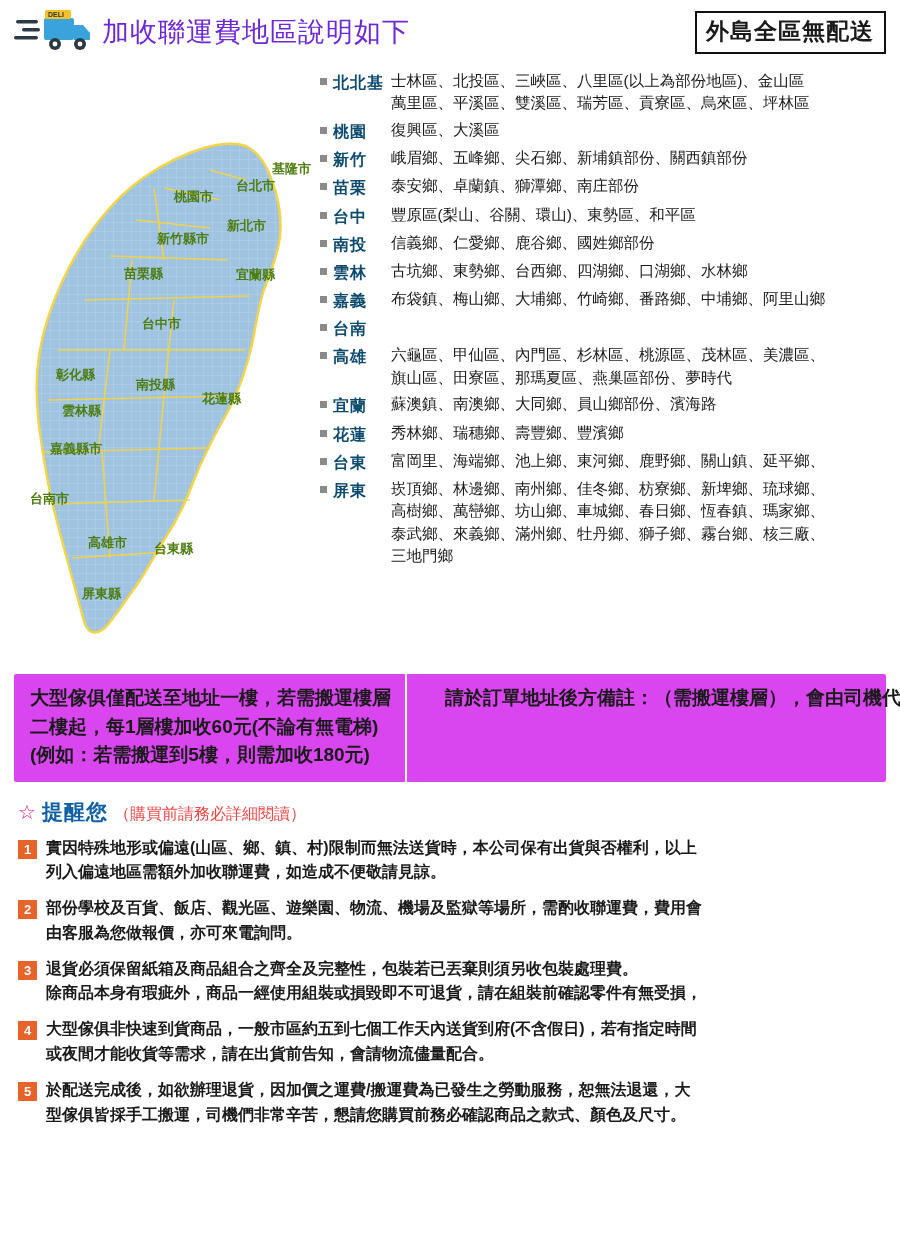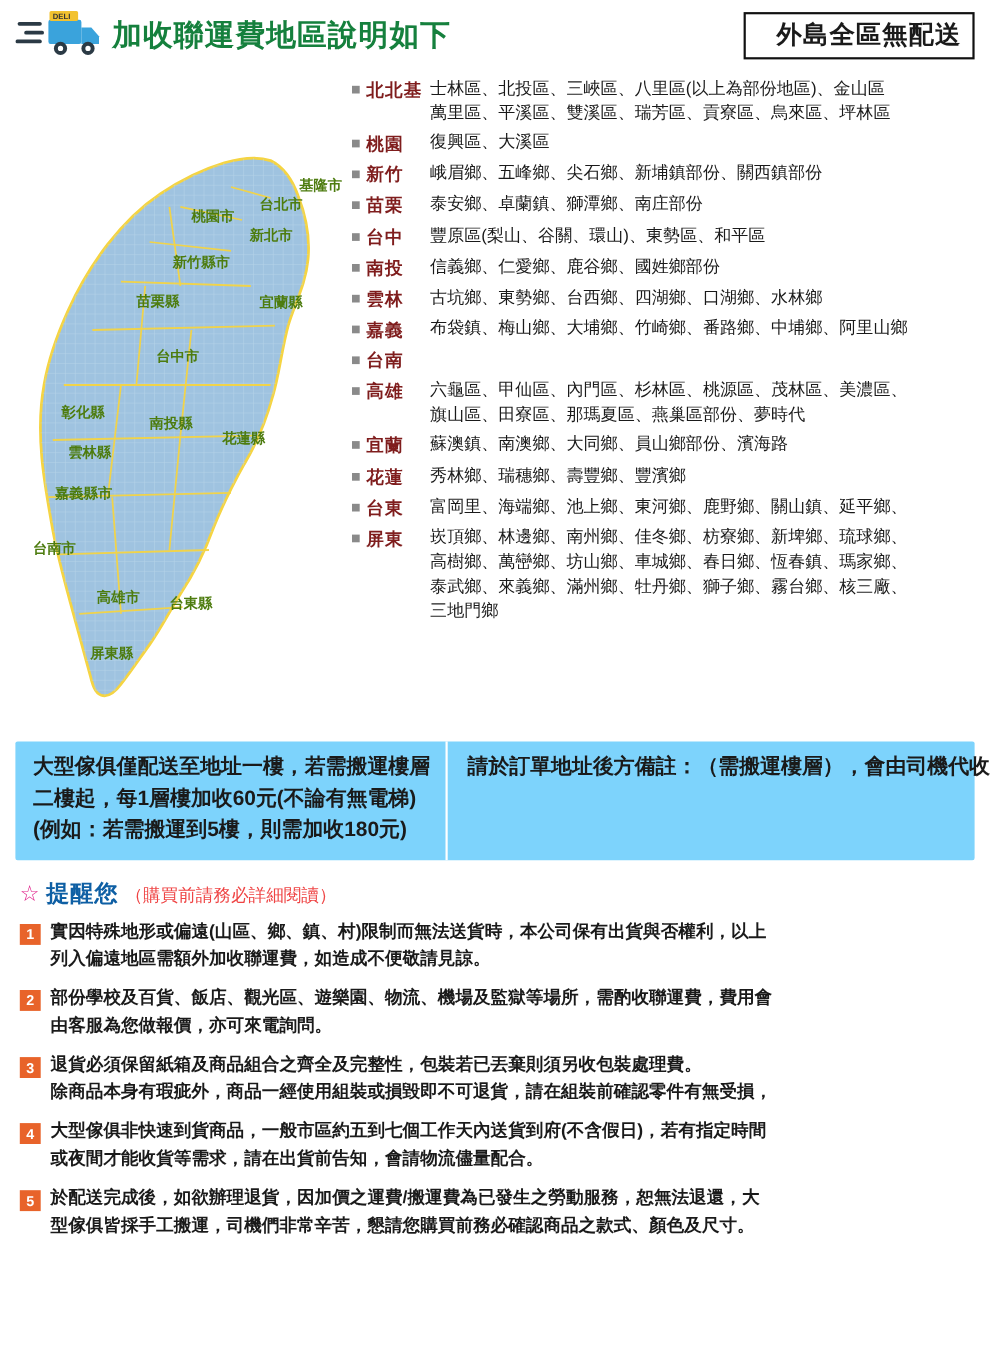--- a/index.html
+++ b/index.html
@@ -18,29 +18,29 @@
   
   .header {
     display: flex;
     align-items: center;
     padding: 8px 14px 4px 14px;
     gap: 10px;
   }
   .truck-icon { flex: 0 0 auto; width: 78px; height: 48px; position: relative; }
   .header-title {
     font-size: 27px;
-    font-weight: bold;
-    color: #15803d;
+    font-weight: normal;
+    color: #6d28d9;
     letter-spacing: 1px;
     white-space: nowrap;
   }
   .header-badge {
     margin-left: auto;
     border: 2px solid #111;
-    padding: 3px 10px 5px 28px;
+    padding: 3px 10px 5px 9px;
     font-size: 23px;
     font-weight: bold;
     letter-spacing: 1px;
     white-space: nowrap;
   }
 
   
   .content {
     display: flex;
     align-items: flex-start;
@@ -75,39 +75,40 @@
   .bullet {
     flex: 0 0 auto;
     width: 7px; height: 7px;
     background: #8a8a8a;
     margin: 8px 6px 0 0;
   }
   .region-name {
     flex: 0 0 54px;
     font-size: 16px;
     font-weight: bold;
-    color: #7f1d1d;
+    color: #0c4a6e;
     letter-spacing: 1px;
     padding-top: 1px;
   }
   .region-areas {
     flex: 1 1 auto;
     font-size: 15.5px;
     color: #1a1a1a;
     padding-left: 4px;
   }
   .region-areas div { white-space: nowrap; }
 
   
   .notice-bar {
     margin: 14px 14px 0 14px;
-    background: #7dd3fc;
+    background: #d946ef;
     display: flex;
     align-items: stretch;
     border-radius: 2px;
+    gap: 20px;
   }
   .notice-left {
     flex: 1 1 56%;
     padding: 10px 14px 12px 16px;
     font-size: 19px;
     font-weight: bold;
     line-height: 1.5;
     border-right: 2px solid #ffffff;
     white-space: nowrap;
   }
@@ -234,21 +235,21 @@
         <path d="M118 200 L110 290"></path>
         <path d="M160 240 L150 336"></path>
         <path d="M96 290 L84 392"></path>
         <path d="M150 336 L140 440"></path>
         <path d="M88 392 L96 498"></path>
       </g>
     </svg>
     <div class="map-label" style="left:258px;top:100px">基隆市</div>
     <div class="map-label" style="left:222px;top:117px">台北市</div>
     <div class="map-label" style="left:160px;top:128px">桃園市</div>
-    <div class="map-label" style="left:213px;top:145px">新北市</div>
+    <div class="map-label" style="left:213px;top:157px">新北市</div>
     <div class="map-label" style="left:143px;top:170px">新竹縣市</div>
     <div class="map-label" style="left:110px;top:205px">苗栗縣</div>
     <div class="map-label" style="left:222px;top:206px">宜蘭縣</div>
     <div class="map-label" style="left:128px;top:255px">台中市</div>
     <div class="map-label" style="left:42px;top:306px">彰化縣</div>
     <div class="map-label" style="left:122px;top:316px">南投縣</div>
     <div class="map-label" style="left:188px;top:330px">花蓮縣</div>
     <div class="map-label" style="left:48px;top:342px">雲林縣</div>
     <div class="map-label" style="left:36px;top:380px">嘉義縣市</div>
     <div class="map-label" style="left:16px;top:430px">台南市</div>

